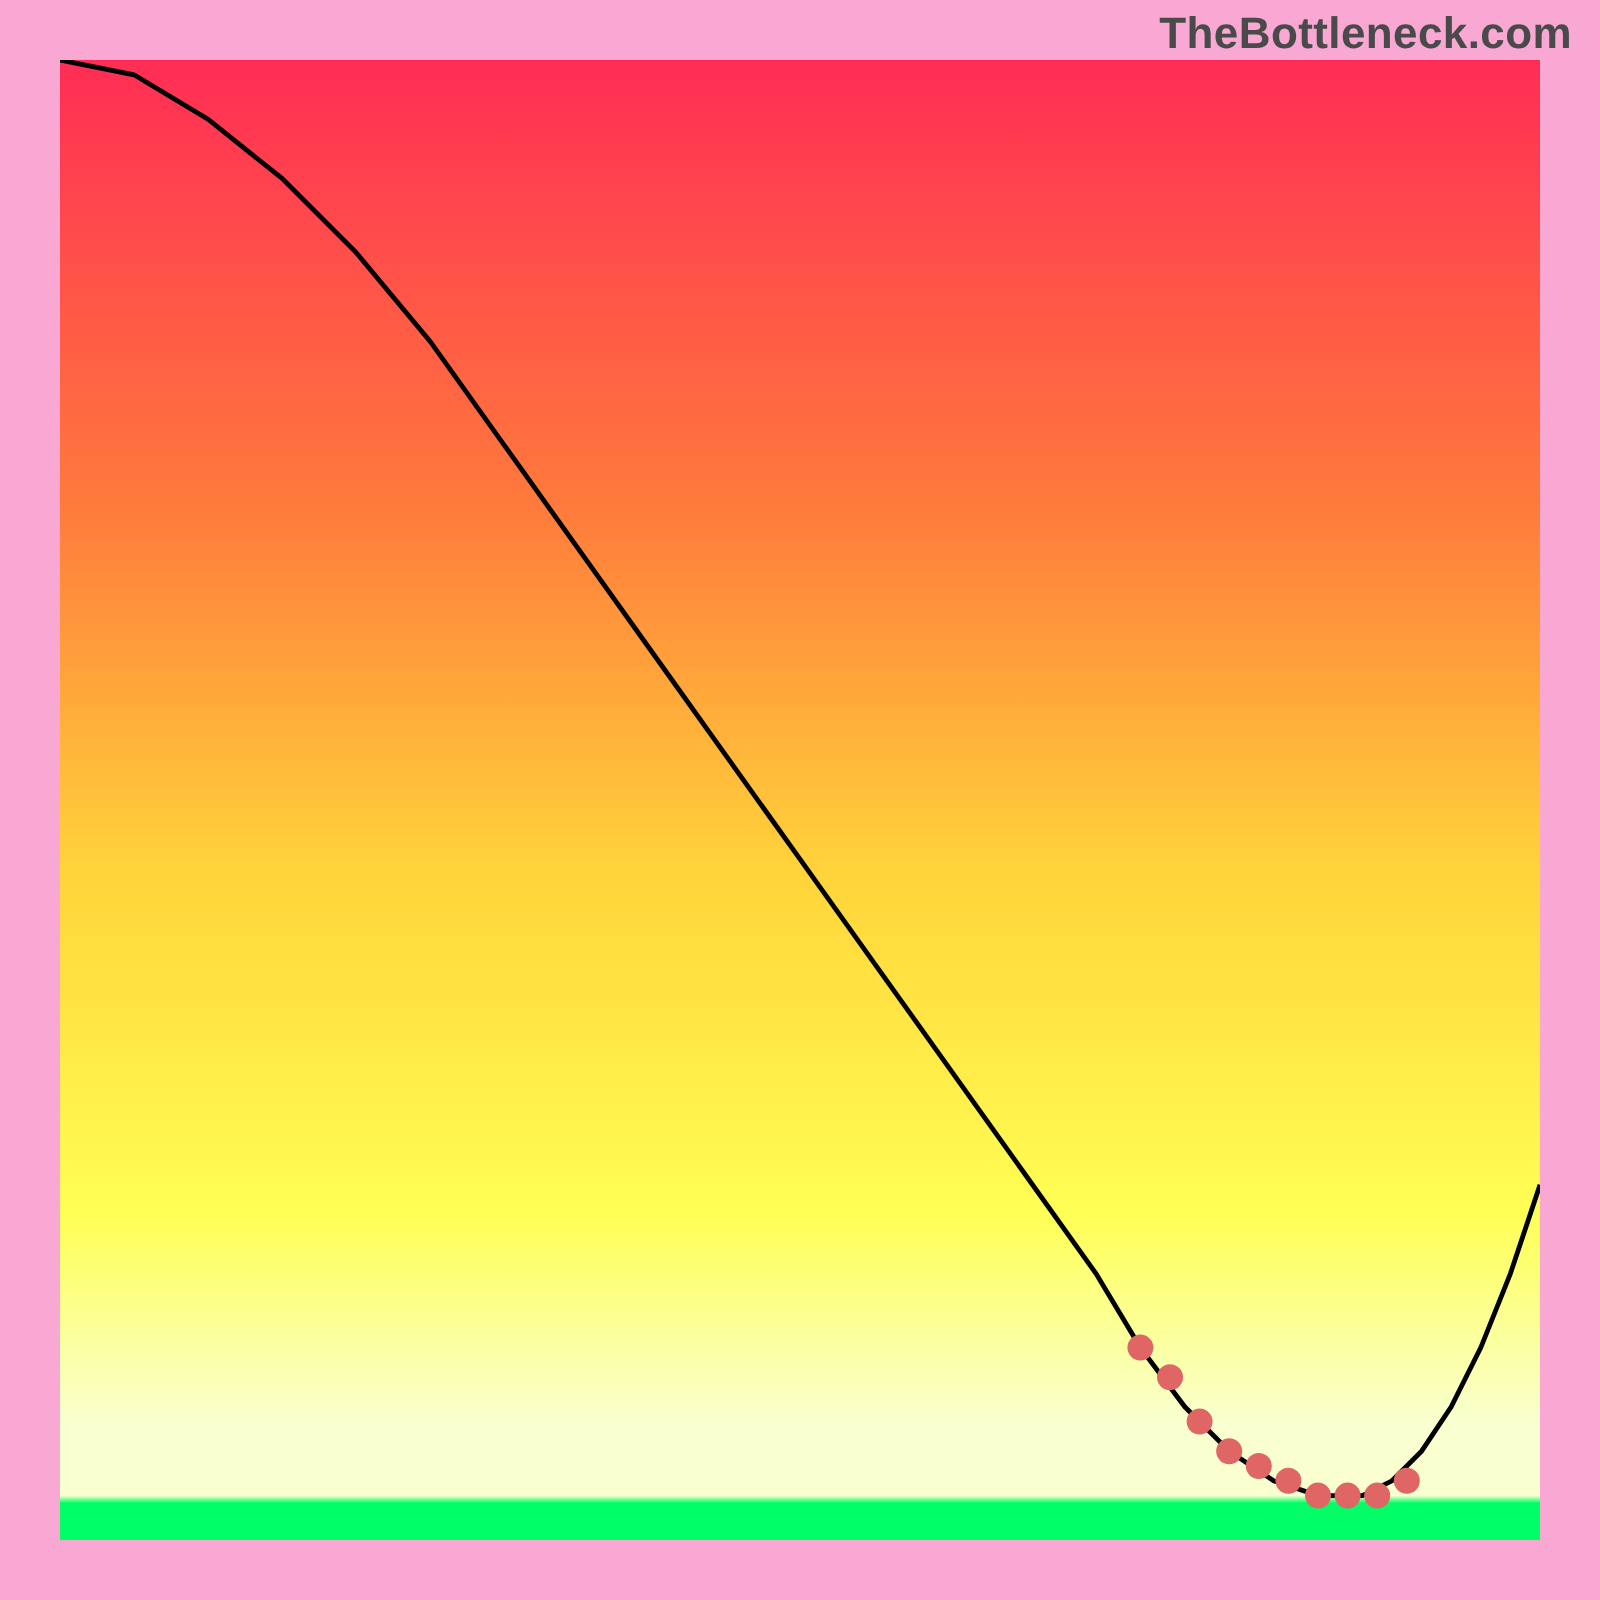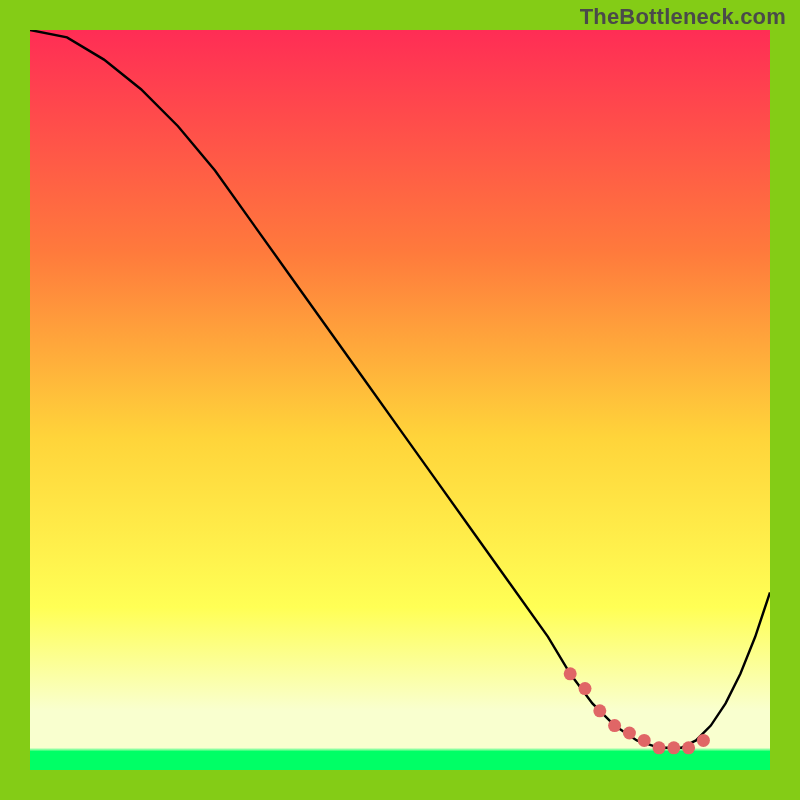--- a/index.html
+++ b/index.html
@@ -8,21 +8,21 @@
     width: 800px;
     height: 800px;
     background: #000000;
     overflow: hidden;
     font-family: Arial, Helvetica, sans-serif;
   }
   .stage {
     position: relative;
     width: 800px;
     height: 800px;
-    background: #84cc16;
+    background: #f9a8d4;
   }
   .watermark {
     position: absolute;
     top: 4px;
     right: 14px;
     color: #4a4a4a;
     font-size: 22px;
     font-weight: 600;
     letter-spacing: 0.2px;
     user-select: none;

